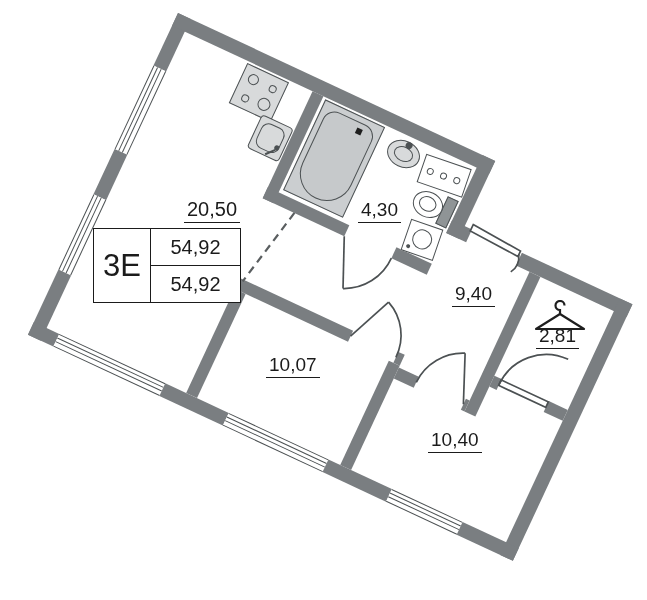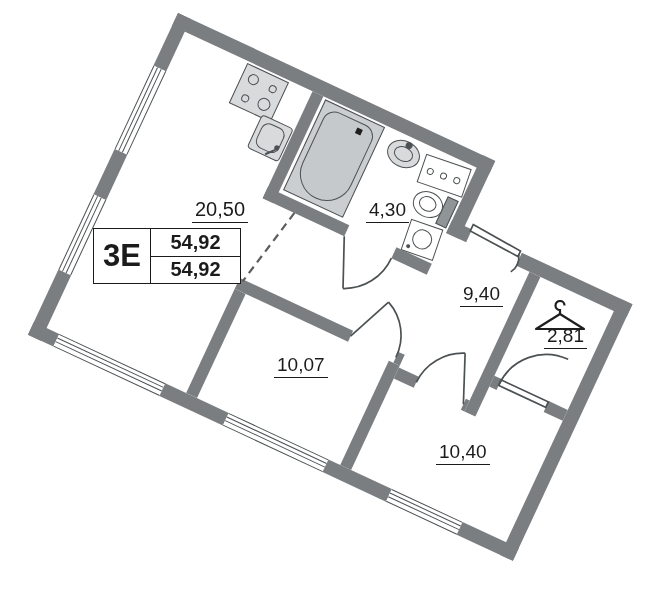--- a/index.html
+++ b/index.html
@@ -18,23 +18,23 @@
      linear-gradient(var(--line,#4c5153),var(--line,#4c5153)) 0 0/1.4px 100% no-repeat,
      linear-gradient(var(--line,#4c5153),var(--line,#4c5153)) 4.2px 0/1.4px 100% no-repeat,
      linear-gradient(var(--line,#4c5153),var(--line,#4c5153)) 8.4px 0/1.4px 100% no-repeat,
      linear-gradient(var(--line,#4c5153),var(--line,#4c5153)) 12.6px 0/1.4px 100% no-repeat,#fff;}
   .fx{position:absolute;box-sizing:border-box;border:1.6px solid var(--line,#4c5153);}
   .fx i{position:absolute;box-sizing:border-box;border:1.5px solid var(--line,#4c5153);
         border-radius:50%;background:transparent;}
   #svgdoors{position:absolute;left:0;top:0;}
   
   .arealbl{position:absolute;font-size:19px;line-height:1.05;white-space:nowrap;
-           border-bottom:1.7px solid var(--text,#1b1b1b);padding:0 3px 2px;margin-left:8px;}
-  #unitbox{position:absolute;left:93px;top:228px;width:148px;height:56px;background:#fff;
-           border:1.7px solid var(--text,#1b1b1b);display:flex;box-sizing:border-box;font-weight:bold;}
+           border-bottom:1.7px solid var(--text,#1b1b1b);padding:0 3px 2px;}
+  #unitbox{position:absolute;left:93px;top:228px;width:148px;height:75px;background:#fff;
+           border:1.7px solid var(--text,#1b1b1b);display:flex;box-sizing:border-box;}
   #unitbox .tcell{width:56px;display:flex;align-items:center;justify-content:center;
            font-size:31px;border-right:1.7px solid var(--text,#1b1b1b);}
   #unitbox .vals{flex:1;display:flex;flex-direction:column;}
   #unitbox .vals div{flex:1;display:flex;align-items:center;justify-content:center;
            font-size:20px;}
   #unitbox .vals div + div{border-top:1.6px solid var(--text,#1b1b1b);}
   .overlay{position:absolute;}
 </style>
 </head>
 <body>
@@ -128,21 +128,21 @@
         <path d="M411 75 C415 82 415 88 411 94"></path>
       </g>
     </svg>
   </div>
 
   <div class="arealbl" style="left:184px;top:199px;font-size:20px">20,50</div>
   <div class="arealbl" style="left:358px;top:200px">4,30</div>
   <div class="arealbl" style="left:452px;top:284px">9,40</div>
   <div class="arealbl" style="left:536px;top:326px">2,81</div>
   <div class="arealbl" style="left:266px;top:355px">10,07</div>
-  <div class="arealbl" style="left:428px;top:442px">10,40</div>
+  <div class="arealbl" style="left:428px;top:430px">10,40</div>
 
   <div id="unitbox">
     <div class="tcell">3Е</div>
     <div class="vals">
       <div>54,92</div>
       <div>54,92</div>
     </div>
   </div>
 
   <svg class="overlay" style="left:532px;top:300px" width="56" height="38" viewBox="0 0 56 38">

